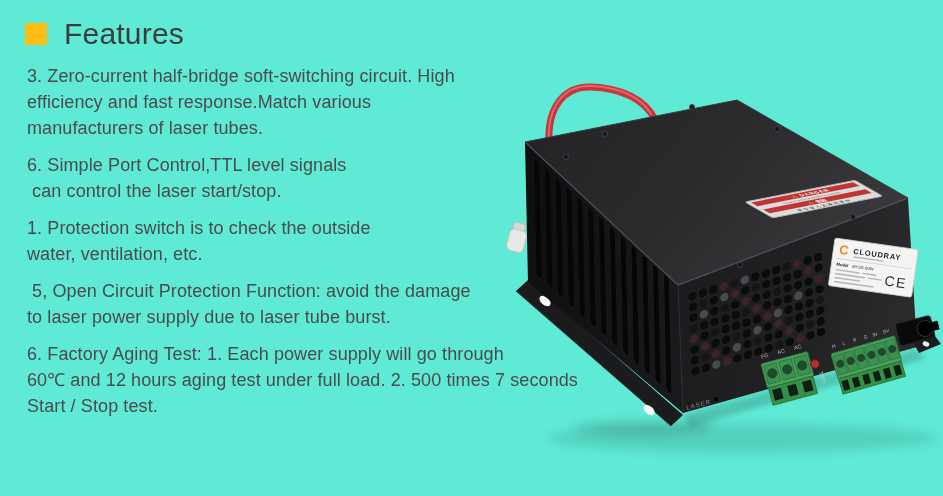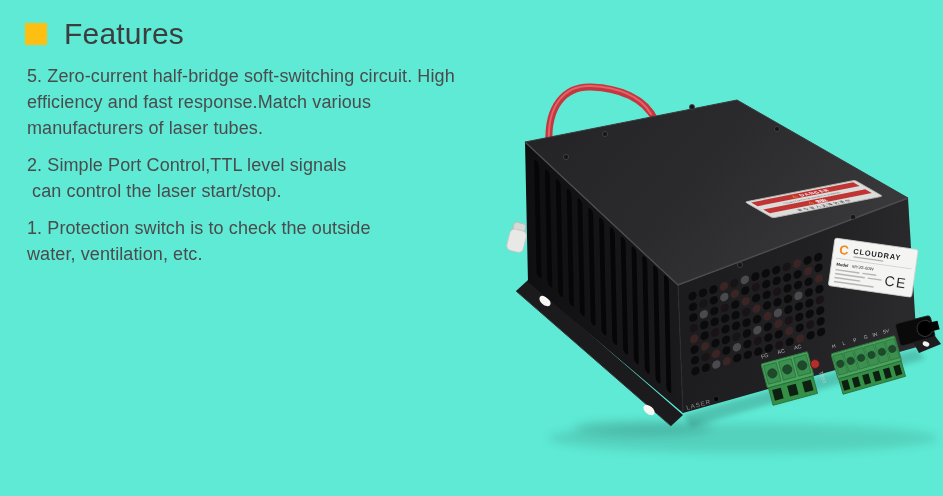--- a/index.html
+++ b/index.html
@@ -23,27 +23,32 @@
 <body>
 
 <div class="canvas">
 
   <div class="section-header">
     <span class="bullet" style="background:#fcbf12;"></span>
     <h1 class="title">Features</h1>
   </div>
 
   <div class="features">
-    <p>5. Zero-current half-bridge soft-switching circuit. High
+    <p>3. Zero-current half-bridge soft-switching circuit. High
 efficiency and fast response.Match various
 manufacturers of laser tubes.</p>
-    <p>2. Simple Port Control,TTL level signals
+    <p>6. Simple Port Control,TTL level signals
  can control the laser start/stop.</p>
     <p>1. Protection switch is to check the outside
 water, ventilation, etc.</p>
+    <p> 5, Open Circuit Protection Function: avoid the damage
+to laser power supply due to laser tube burst.</p>
+    <p>6. Factory Aging Test: 1. Each power supply will go through
+60℃ and 12 hours aging test under full load. 2. 500 times 7 seconds
+Start / Stop test.</p>
   </div>
 
   <div class="photo-wrap">
   <svg width="450" height="438" viewBox="0 0 450 438">
     <defs>
       <linearGradient id="topGrad" x1="0" y1="0" x2="1" y2="0.4">
         <stop offset="0" stop-color="#232326"></stop>
             <stop offset="0.55" stop-color="#2b2b2e"></stop>
             <stop offset="1" stop-color="#38383b"></stop>
       </linearGradient>

